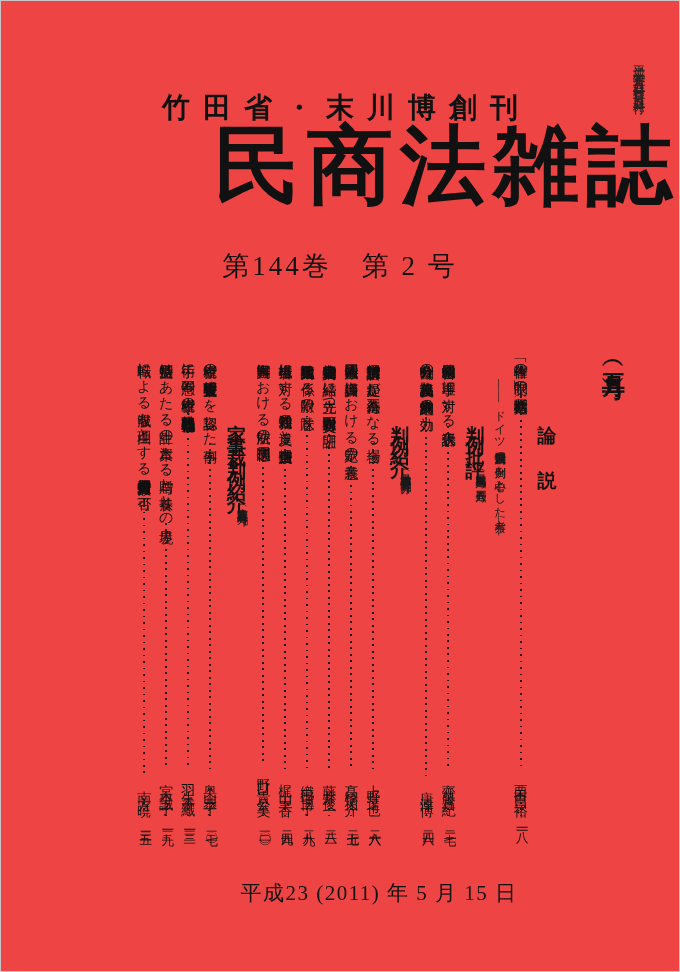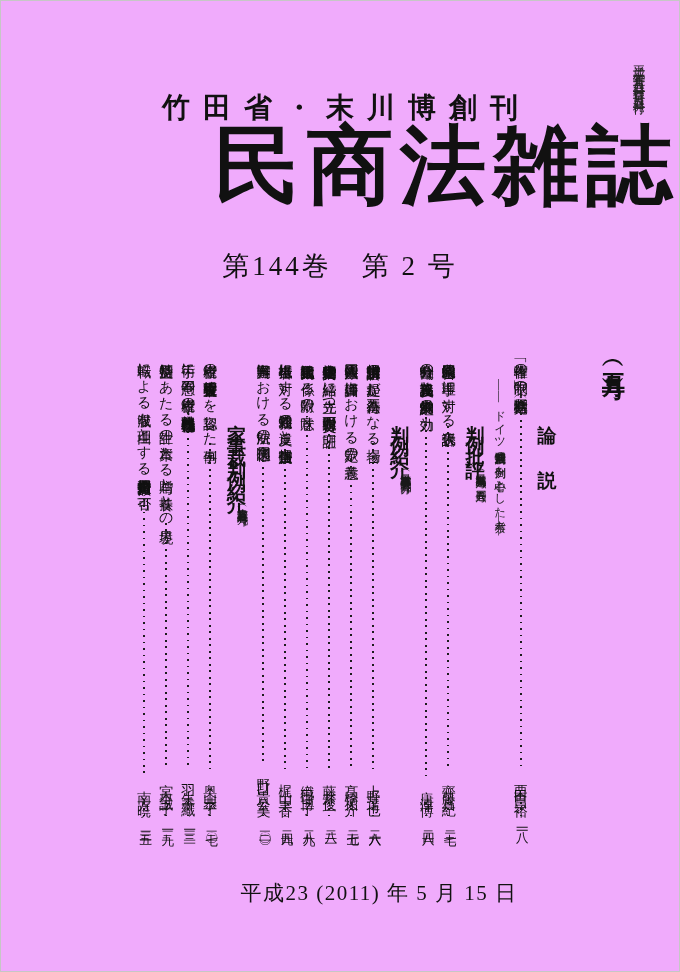--- a/index.html
+++ b/index.html
@@ -8,21 +8,21 @@
     background:#ffffff;
     color:#111;
     font-family:"Liberation Serif","DejaVu Serif",serif;
     position:relative;
     overflow:hidden;
   }
   .page {
     position:absolute; inset:0;
     border:1px solid #c6c6c6;
     box-sizing:border-box;
-    background:#f0abfc;
+    background:#ef4444;
   }
   
   .publine {
     position:absolute; top:54px; right:34px;
     writing-mode:vertical-rl;
     font-size:12.5px; letter-spacing:2px; color:#222;
     line-height:1;
   }
   
   .founders {

